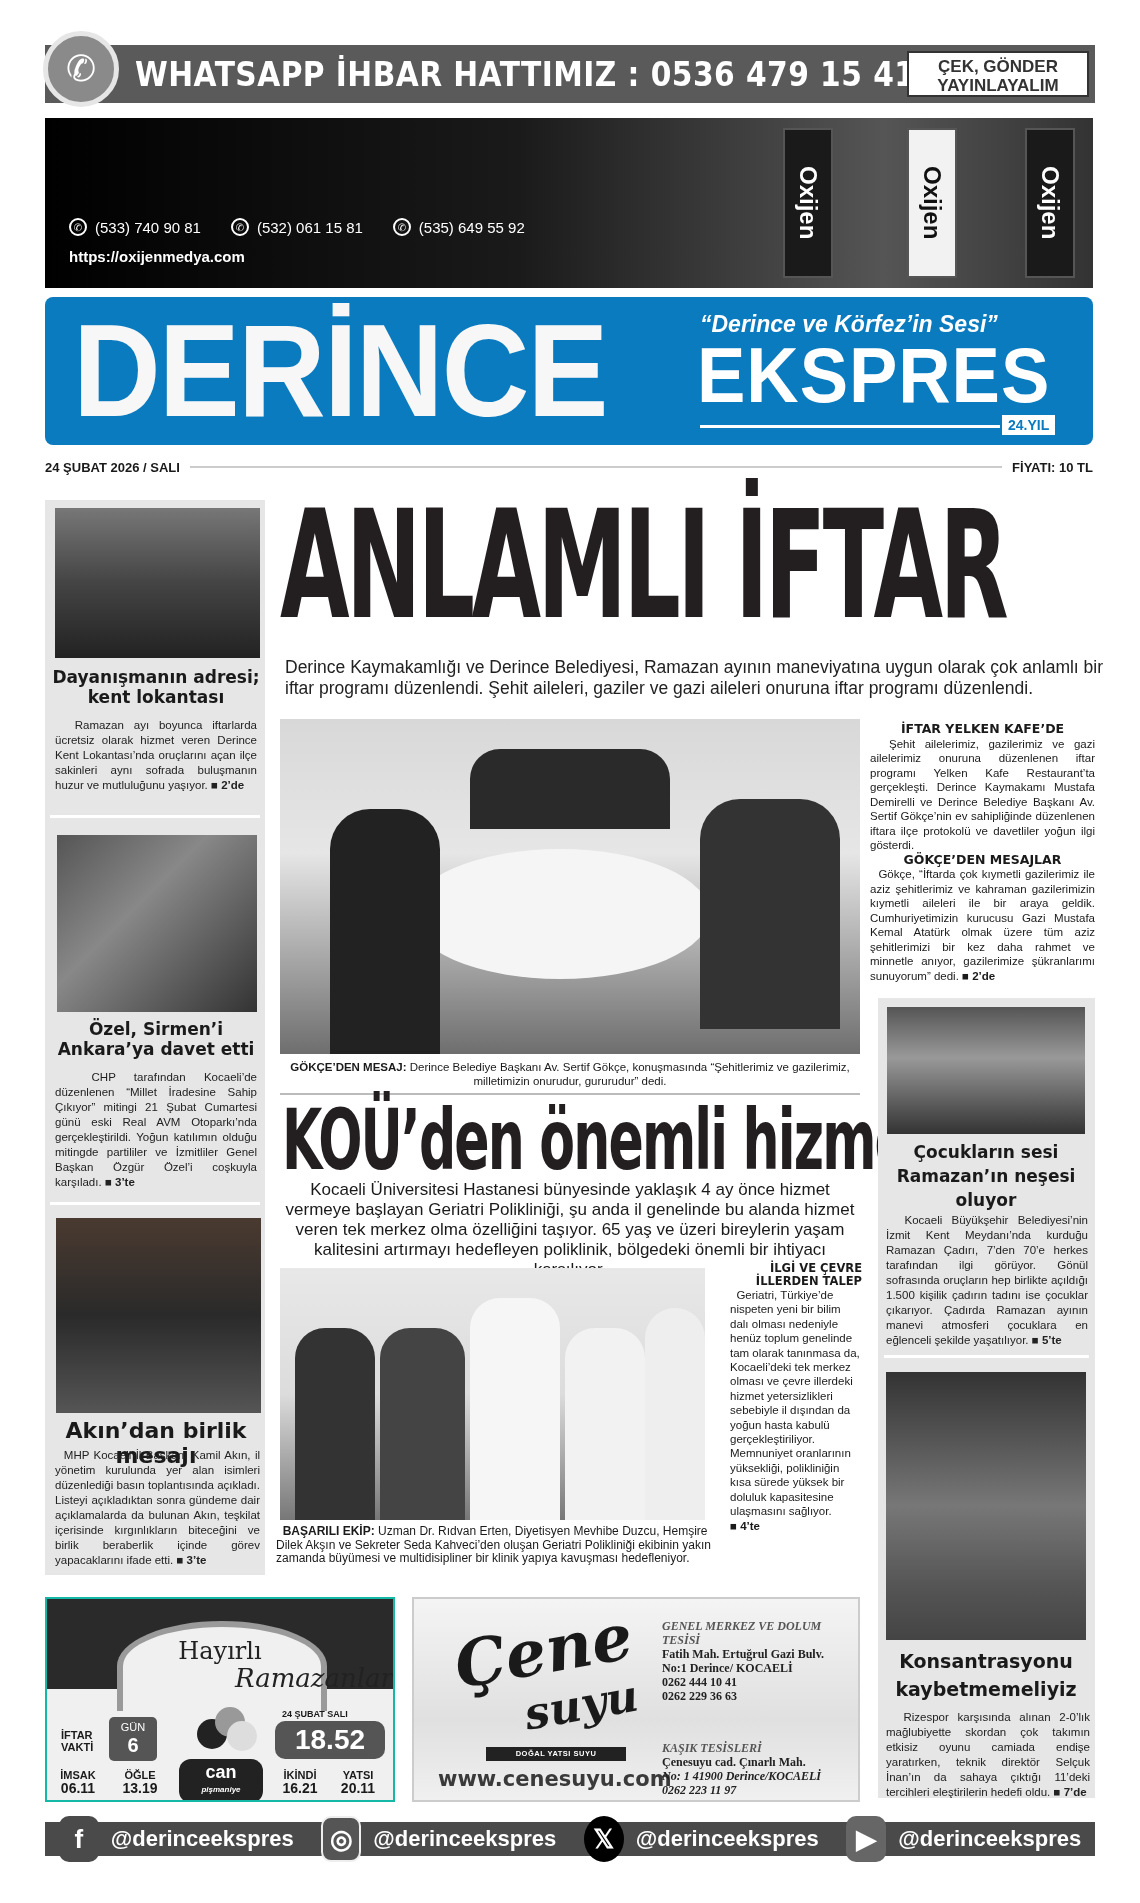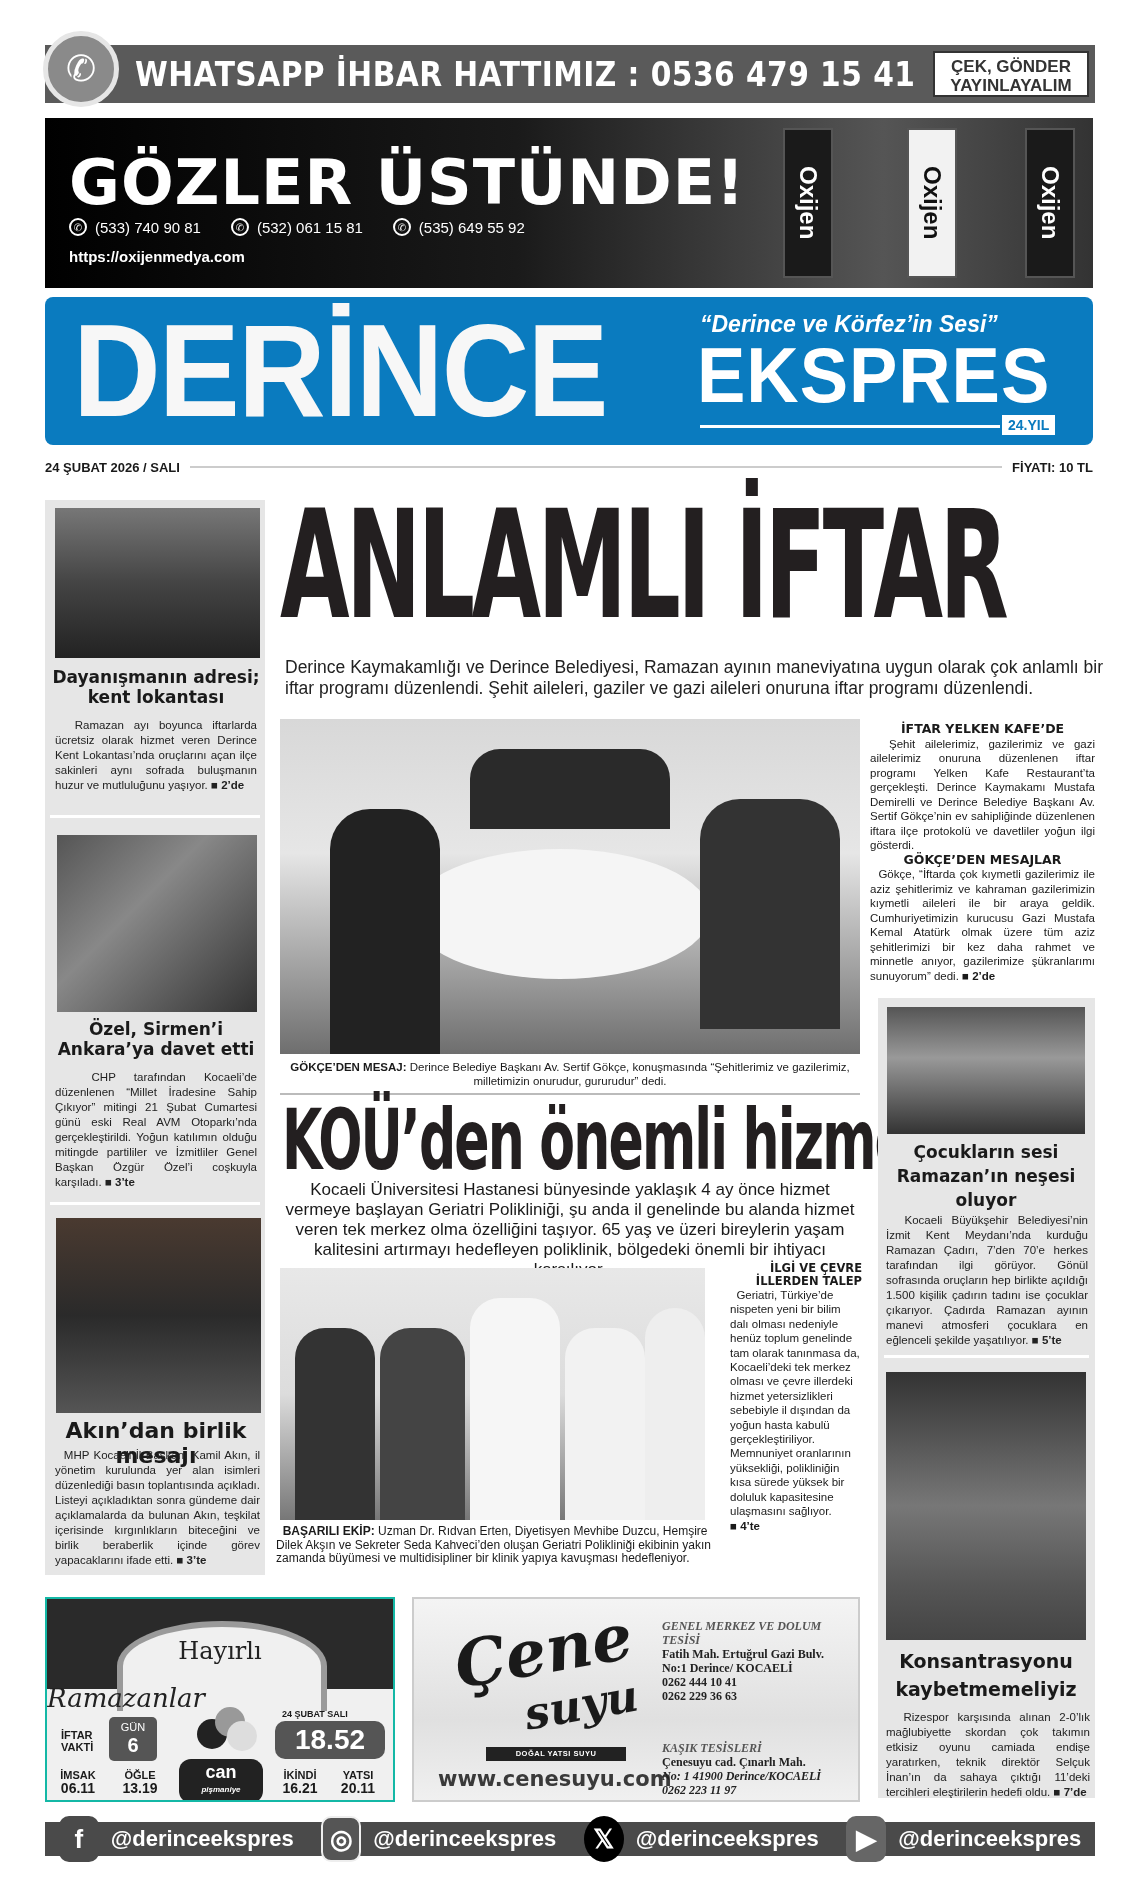--- a/index.html
+++ b/index.html
@@ -3,21 +3,21 @@
 <meta charset="utf-8">
 <style>
   * { box-sizing: border-box; margin: 0; padding: 0; }
   body { width: 1140px; height: 1903px; background: #ffffff; font-family: "Liberation Sans", sans-serif; position: relative; overflow: hidden; color: #1a1a1a; }
   .abs { position: absolute; }
 
   
   #wa-bar { left: 45px; top: 45px; width: 1050px; height: 58px; background: #5a5a5a; display: flex; align-items: center; }
   #wa-icon { position: absolute; left: -2px; top: -14px; width: 76px; height: 76px; border-radius: 50%; background: #8a8a8a; border: 5px solid #e6e6e6; display: flex; align-items: center; justify-content: center; color: #fff; font-size: 36px; }
   #wa-text { margin-left: 90px; color: #fff; font-weight: bold; font-size: 33px; letter-spacing: 0.5px; font-family: "DejaVu Sans", sans-serif; transform: scaleX(0.9); transform-origin: left center; white-space: nowrap; }
-  #wa-tag { position: absolute; right: 6px; top: 6px; width: 156px; height: 46px; background: #fff; color: #333; font-weight: bold; font-size: 17px; line-height: 19px; text-align: center; padding-top: 4px; border: 2px solid #333; }
+  #wa-tag { position: absolute; right: 6px; top: 6px; width: 182px; height: 46px; background: #fff; color: #333; font-weight: bold; font-size: 17px; line-height: 19px; text-align: center; padding-top: 4px; border: 2px solid #333; }
 
   
   #ox-ad { left: 45px; top: 118px; width: 1048px; height: 170px; background: linear-gradient(90deg, #000 0%, #1a1a1a 45%, #555 80%, #333 100%); overflow: hidden; }
   #ox-title { position: absolute; left: 24px; top: 28px; color: #fff; font-weight: bold; font-size: 62px; font-family: "DejaVu Sans", sans-serif; letter-spacing: 1px; }
   #ox-phones { position: absolute; left: 24px; top: 100px; display: flex; gap: 30px; color: #fff; font-size: 15px; }
   .ox-phone { display: flex; align-items: center; gap: 8px; }
   .ox-phone-ic { width: 18px; height: 18px; border: 2px solid #fff; border-radius: 50%; font-size: 10px; display: flex; align-items: center; justify-content: center; }
   #ox-url { position: absolute; left: 24px; top: 130px; color: #fff; font-weight: bold; font-size: 15px; }
   .ox-flag { position: absolute; top: 10px; width: 50px; height: 150px; background: #1a1a1a; border: 2px solid #555; color: #fff; font-weight: bold; font-size: 24px; writing-mode: vertical-rl; display: flex; align-items: center; justify-content: center; }
   .ox-flag.light { background: #f2f2f2; color: #111; }
@@ -56,21 +56,21 @@
 
   #photo-geri { left: 280px; top: 1268px; width: 425px; height: 252px; background: linear-gradient(180deg,#e8e8e8 0%, #dcdcdc 50%, #777 100%); overflow: hidden; }
   #geri-side { left: 712px; top: 1262px; width: 150px; font-size: 11.5px; line-height: 14.4px; }
   #caption-geri { left: 276px; top: 1525px; width: 440px; font-size: 12px; line-height: 13.5px; }
 
   
   #ram-ad { left: 45px; top: 1597px; width: 350px; height: 205px; background: #f0f0f0; border: 2px solid #14b8a6; overflow: hidden; }
   #ram-top { position: absolute; left: 0; top: 0; width: 100%; height: 90px; background: #2a2a2a; }
   #ram-arch { position: absolute; left: 70px; top: 22px; width: 210px; height: 90px; background: #f0f0f0; border-radius: 50% 50% 0 0; border: 6px solid #9a9a9a; border-bottom: none; }
   #ram-hayirli { position: absolute; left: 0; width: 100%; top: 38px; text-align: center; font-family: "DejaVu Serif", serif; font-size: 24px; color: #222; }
-  #ram-ramazanlar { position: absolute; left: 0; width: 100%; top: 64px; text-align: left; font-family: "DejaVu Serif", serif; font-style: italic; font-size: 26px; color: #222; margin-top: 20px; }
+  #ram-ramazanlar { position: absolute; left: 0; width: 100%; top: 64px; text-align: right; font-family: "DejaVu Serif", serif; font-style: italic; font-size: 26px; color: #222; }
   #ram-iftar { position: absolute; left: 14px; top: 130px; font-weight: bold; font-size: 11px; line-height: 12px; }
   #ram-gun { position: absolute; left: 62px; top: 118px; width: 48px; height: 44px; background: #555; color: #fff; border-radius: 5px; text-align: center; font-size: 11px; line-height: 13px; padding-top: 4px; }
   #ram-gun b { font-size: 20px; display: block; line-height: 22px; }
   #ram-sweets { position: absolute; left: 150px; top: 108px; width: 60px; height: 46px; }
   .sweet { position: absolute; width: 30px; height: 30px; border-radius: 50%; }
   #ram-date { position: absolute; left: 235px; top: 110px; font-size: 9px; font-weight: bold; }
   #ram-time { position: absolute; left: 228px; top: 122px; width: 110px; height: 38px; background: #555; color: #fff; border-radius: 10px; font-weight: bold; font-size: 28px; text-align: center; line-height: 38px; }
   .ram-pt { position: absolute; top: 170px; text-align: center; font-weight: bold; font-size: 11px; line-height: 13px; }
   .ram-pt span { font-size: 14px; display: block; }
   #ram-logo { position: absolute; left: 132px; top: 160px; width: 84px; height: 44px; background: #222; border-radius: 12px; color: #fff; text-align: center; font-weight: 900; font-size: 18px; line-height: 26px; }
@@ -96,21 +96,20 @@
 <div id="wa-bar" class="abs">
   <div id="wa-icon">✆</div>
   <div id="wa-text">WHATSAPP İHBAR HATTIMIZ : 0536 479 15 41</div>
   <div id="wa-tag">
     <div>ÇEK, GÖNDER</div>
     <div>YAYINLAYALIM</div>
   </div>
 </div>
 
 <div id="ox-ad" class="abs">
-  <div id="ox-title">GÖZLER ÜSTÜNDE!</div>
   <div id="ox-phones">
     <div class="ox-phone">
         <span class="ox-phone-ic">✆</span>
         <span>(533) 740 90 81</span>
       </div>
     <div class="ox-phone">
         <span class="ox-phone-ic">✆</span>
         <span>(532) 061 15 81</span>
       </div>
     <div class="ox-phone">

